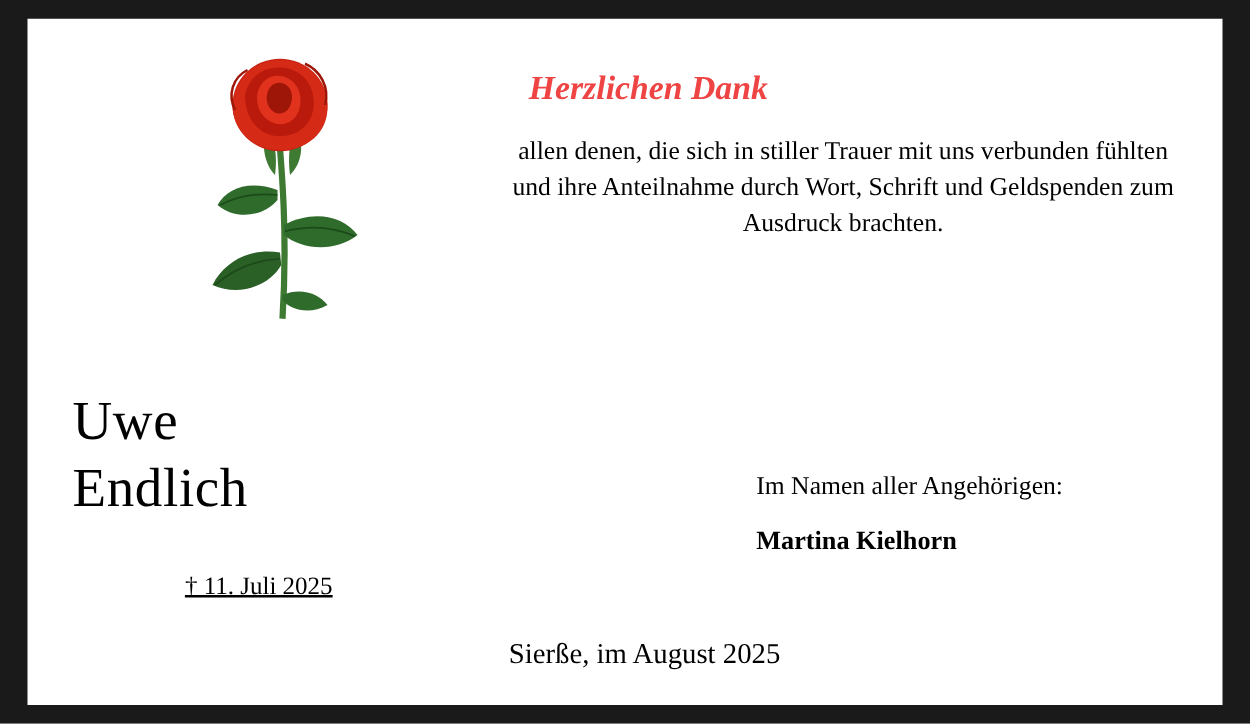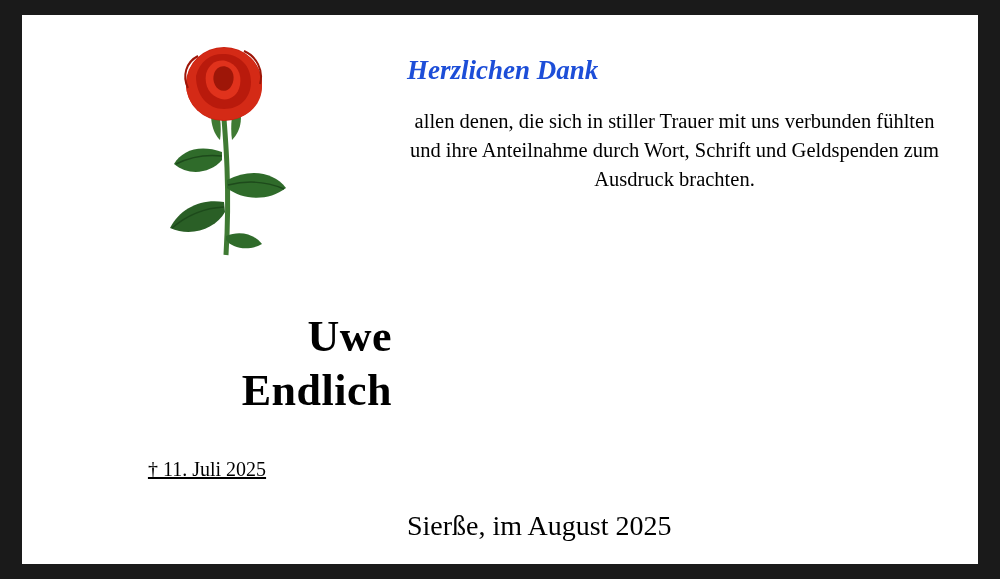--- a/index.html
+++ b/index.html
@@ -39,27 +39,28 @@
     left: 130px;
     top: 25px;
     width: 160px;
     height: 230px;
   }
   .deceased-name {
     position: absolute;
     left: 0;
     top: 295px;
     width: 370px;
-    text-align: right;
+    text-align: left;
     font-family: "Liberation Serif", serif;
-    font-weight: bold;
+    font-weight: normal;
     font-size: 44px;
     line-height: 1.22;
     color: #000000;
     letter-spacing: 0.5px;
+    padding-left: 36px;
   }
   .death-date {
     position: absolute;
     left: 0;
     top: 443px;
     width: 370px;
     text-align: center;
     font-family: "Liberation Serif", serif;
     font-size: 20px;
     color: #000000;
@@ -69,27 +70,27 @@
   
   .right-col {
     position: absolute;
     left: 385px;
     top: 0;
     width: 560px;
     height: 100%;
   }
   .thanks-heading {
     position: absolute;
-    left: 0;
+    left: 16px;
     top: 40px;
     font-family: "Liberation Serif", serif;
     font-weight: bold;
     font-style: italic;
     font-size: 27px;
-    color: #1d4ed8;
+    color: #ef4444;
   }
   .para {
     position: absolute;
     left: 0;
     width: 535px;
     font-family: "Liberation Serif", serif;
     font-size: 20.5px;
     line-height: 1.42;
     color: #000000;
   }
@@ -113,21 +114,21 @@
     font-family: "Liberation Serif", serif;
     font-size: 21px;
     font-weight: bold;
     color: #000000;
   }
   .place-date {
     position: absolute;
     left: 0;
     top: 495px;
     font-family: "Liberation Serif", serif;
-    font-size: 28px;
+    font-size: 23px;
     color: #000000;
   }
 </style>
 </head>
 <body>
 
 <div class="page">
   <div class="card">
 
     <div class="left-col">
@@ -167,18 +168,22 @@
       </div>
 
       <div class="death-date">† 11. Juli 2025</div>
     </div>
 
     <div class="right-col">
       <div class="thanks-heading">Herzlichen Dank</div>
 
       <div class="para para-1">allen denen, die sich in stiller Trauer mit uns verbunden fühlten und ihre Anteilnahme durch Wort, Schrift und Geldspenden zum Ausdruck brachten.</div>
 
+      <div class="closing-block">
+        <div class="closing-line">Im Namen aller Angehörigen:</div>
+        <div class="family-name">Martina Kielhorn</div>
+      </div>
 
       <div class="place-date">Sierße, im August 2025</div>
     </div>
 
   </div>
 </div>
 
 </body></html>

